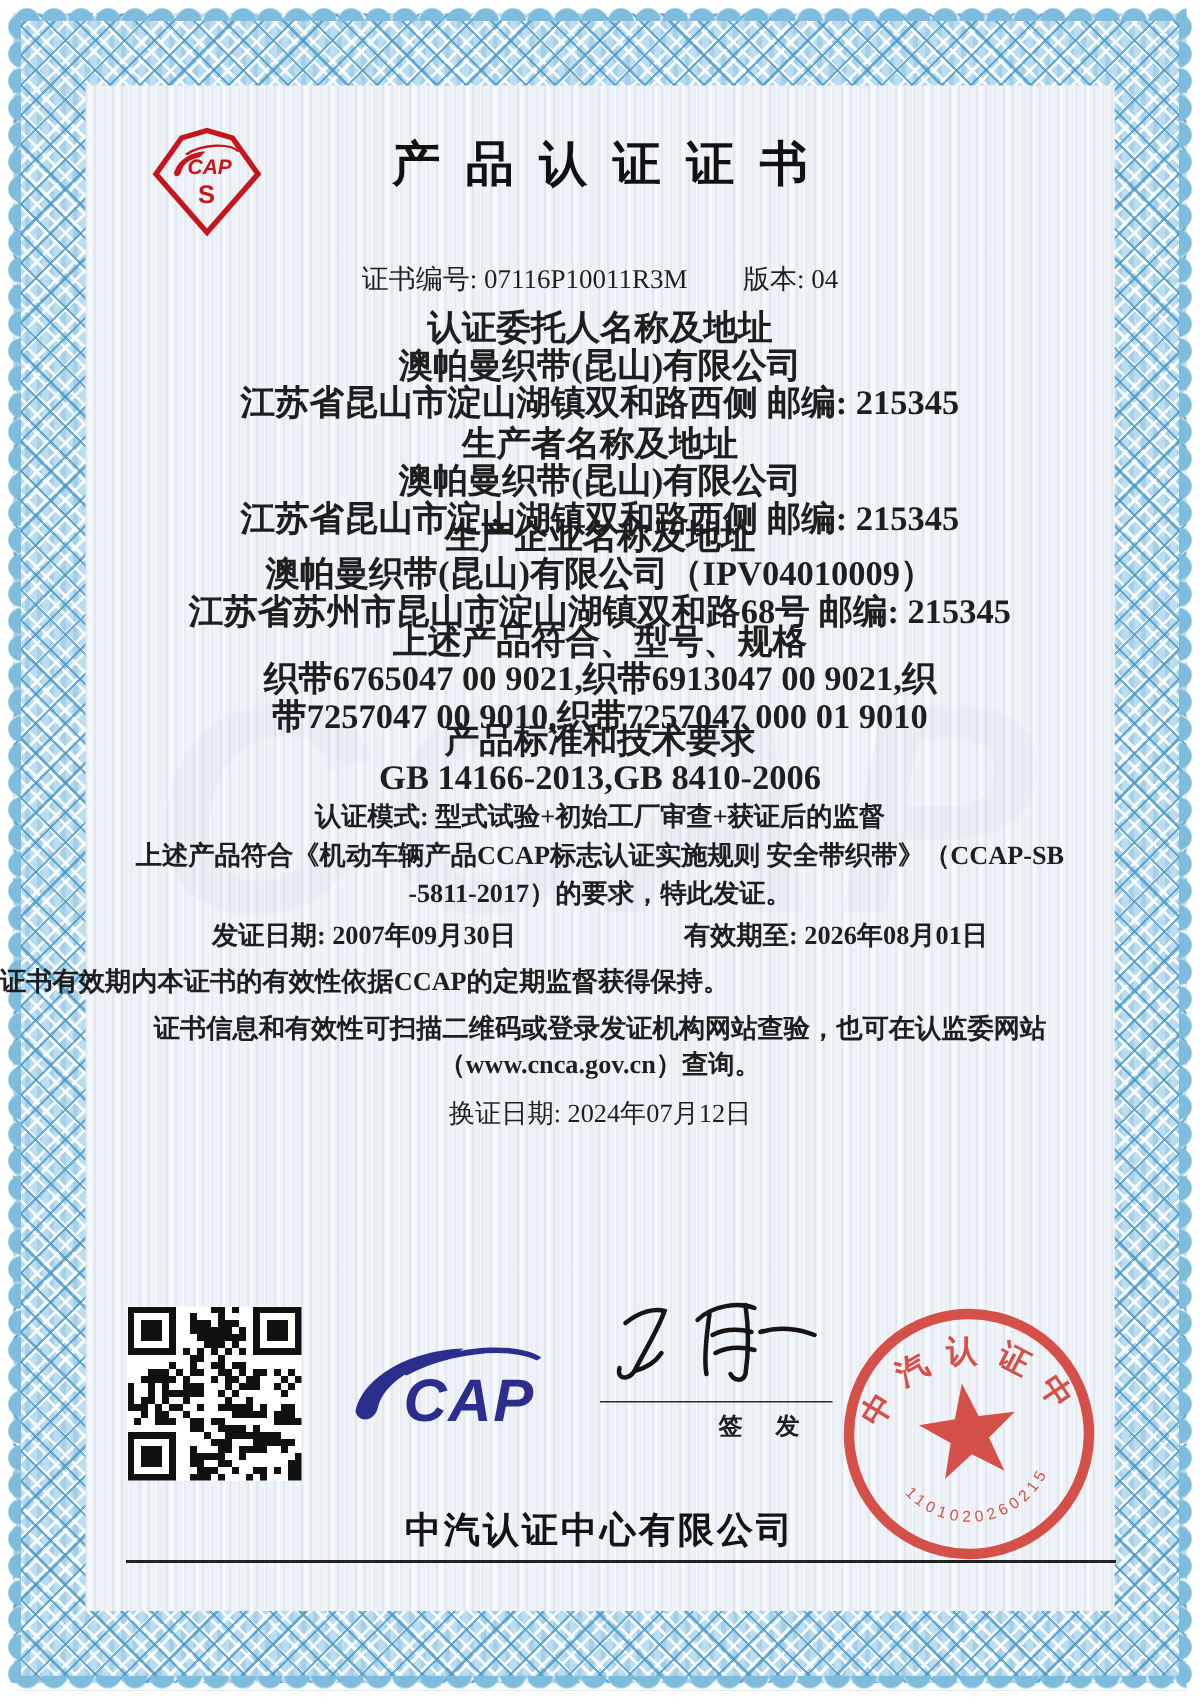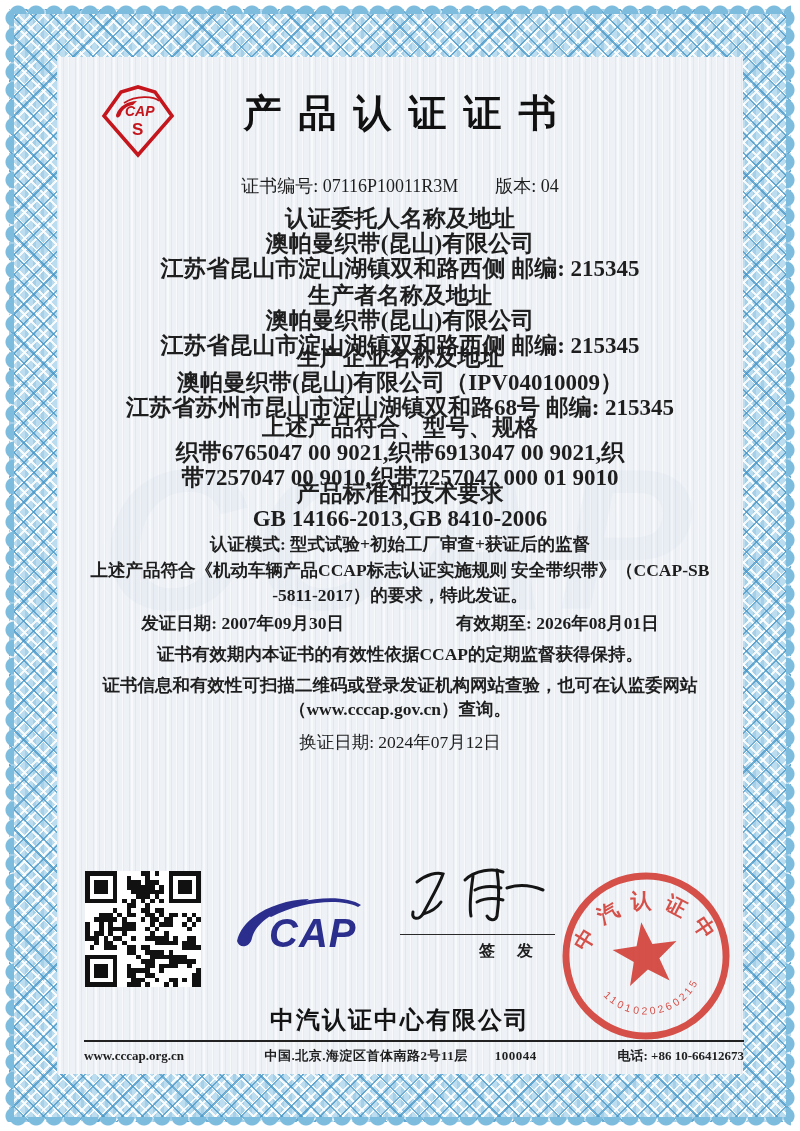--- a/index.html
+++ b/index.html
@@ -53,21 +53,21 @@
     font-style:italic; font-weight:bold; font-size:200px;
     color:rgba(150,170,195,.07); letter-spacing:8px;
     font-family:"Liberation Sans", sans-serif; pointer-events:none;
   }
 
   
   .top-logo { position:absolute; left:96px; top:82px; width:84px; height:78px; }
 
   .title {
     position:absolute; top:88px; left:0; width:100%;
-    text-align:center; font-size:38px; font-weight:bold;
+    text-align:center; font-size:32px; font-weight:bold;
     letter-spacing:17px; text-indent:17px; color:#111;
   }
 
   .cert-line {
     position:absolute; top:174px; width:100%; text-align:center;
     font-size:18px; font-weight:normal;
   }
   .cert-line .gap { display:inline-block; width:28px; }
 
   .sec { position:absolute; left:60px; right:60px; text-align:center;
@@ -79,21 +79,21 @@
 
   .mode { position:absolute; top:532px; width:100%; text-align:center;
           font-size:17.5px; font-weight:bold; }
 
   .compliance { position:absolute; top:558px; left:62px; right:62px;
           text-align:center; font-size:17.5px; line-height:25px; font-weight:bold; }
 
   .dates { position:absolute; top:611px; width:100%; display:flex;
            justify-content:center; gap:112px; font-size:17.5px; font-weight:bold; }
 
-  .validity { position:absolute; top:642px; width:100%; text-align:center;
+  .validity { position:absolute; top:642px; width:100%; 
               font-size:17.5px; font-weight:bold; }
 
   .query { position:absolute; top:673px; left:62px; right:62px; text-align:center;
            font-size:17.5px; line-height:24px; font-weight:bold; }
 
   .renewal { position:absolute; top:730px; width:100%; text-align:center;
              font-size:17.5px; font-weight:normal; }
 
   
   .qr { position:absolute; left:85px; top:871px; width:116px; height:116px; background:#fff; }
@@ -191,21 +191,21 @@
 
     <div class="dates">
       <span>发证日期: 2007年09月30日</span>
       <span>有效期至: 2026年08月01日</span>
     </div>
 
     <div class="validity">证书有效期内本证书的有效性依据CCAP的定期监督获得保持。</div>
 
     <div class="query">
       <span style="display:block">证书信息和有效性可扫描二维码或登录发证机构网站查验，也可在认监委网站</span>
-      <span style="display:block">（www.cccap.gov.cn）查询。</span>
+      <span style="display:block">（www.cnca.gov.cn）查询。</span>
     </div>
 
     <div class="renewal">换证日期: 2024年07月12日</div>
 
     <div class="qr">
       <svg id="qr-svg" width="116" height="116" viewBox="0 0 25 25" shape-rendering="crispEdges">
           <rect width="25" height="25" fill="#fff"></rect>
           <rect x="0" y="0" width="1" height="1" fill="#111"></rect>
           <rect x="1" y="0" width="1" height="1" fill="#111"></rect>
           <rect x="2" y="0" width="1" height="1" fill="#111"></rect>
@@ -544,20 +544,15 @@
           <textPath href="#sealTopArc" startOffset="28">中汽认证中心有限公司</textPath>
         </text>
         <text font-size="10.5" fill="#d23a32" letter-spacing="3" font-family="Liberation Sans, sans-serif">
           <textPath href="#sealBottomArc" startOffset="4">1101020260215</textPath>
         </text>
       </g>
     </svg>
 
     <div class="company">中汽认证中心有限公司</div>
     <div class="footer-rule"></div>
-    <div class="footer">
-      <span>www.cccap.org.cn</span>
-      <span class="addr">中国.北京.海淀区首体南路2号11层　　100044</span>
-      <span>电话: +86 10-66412673</span>
-    </div>
 
   </div>
 </div>
 
 </body></html>

